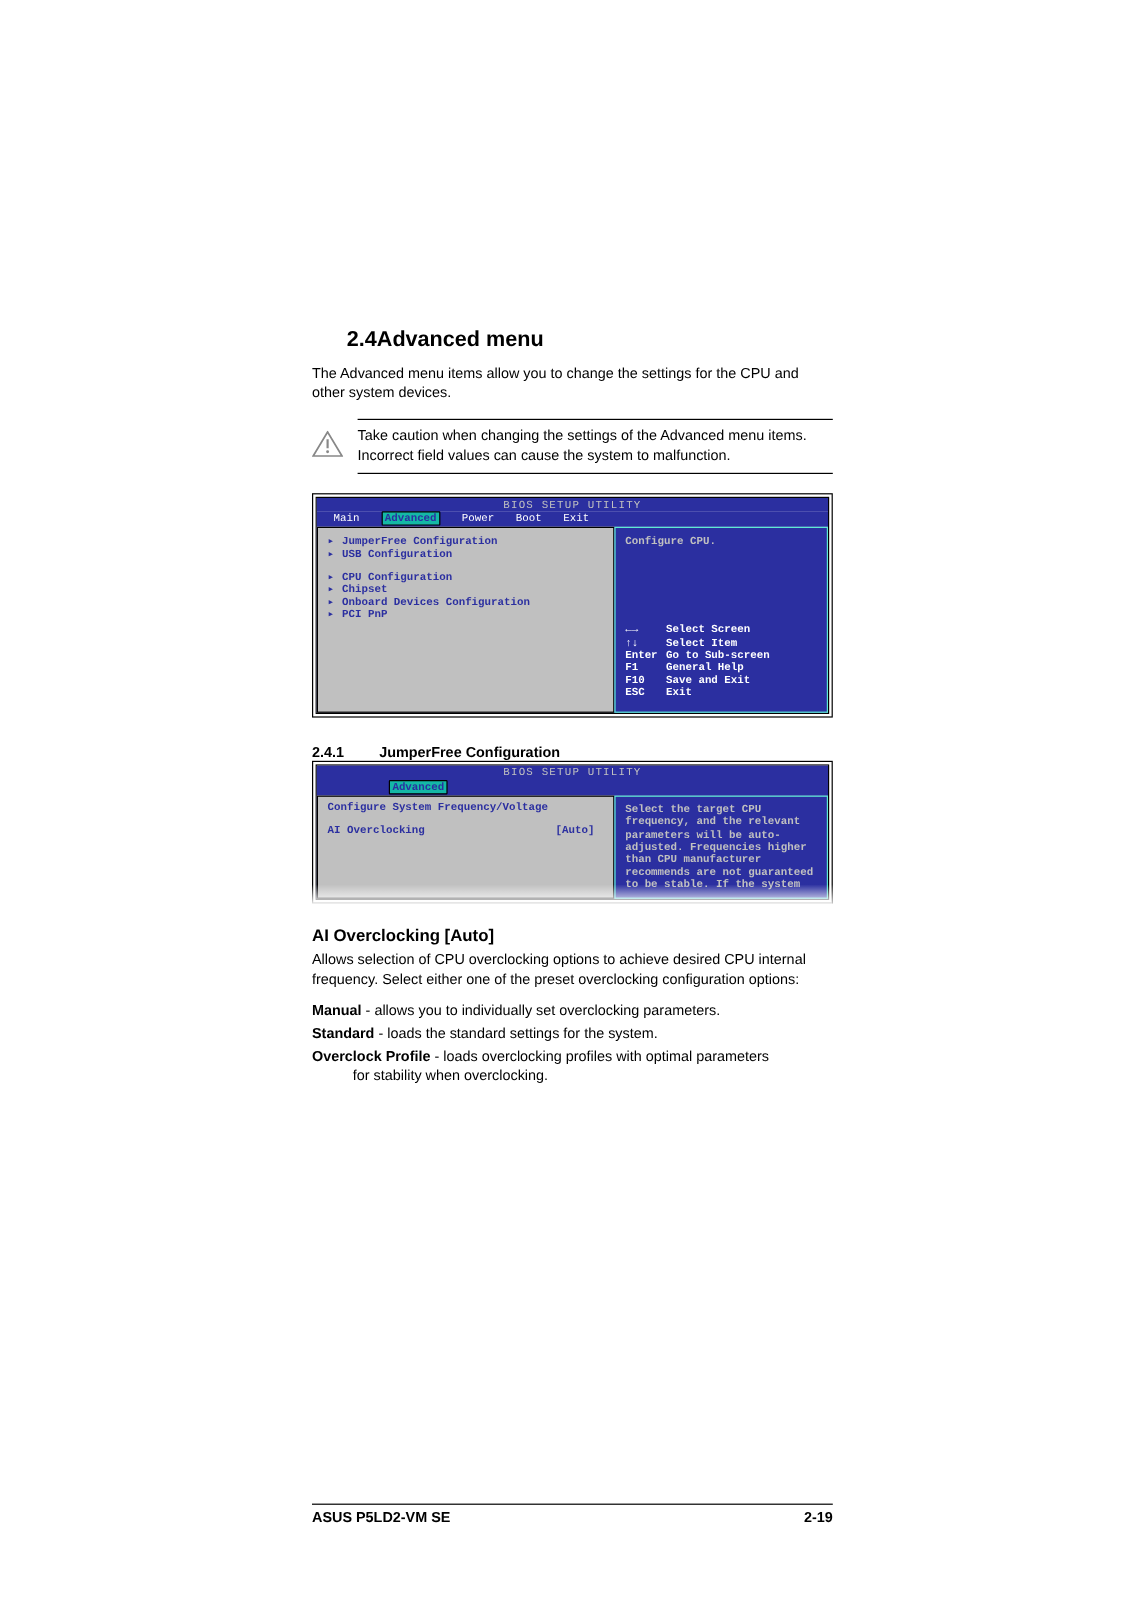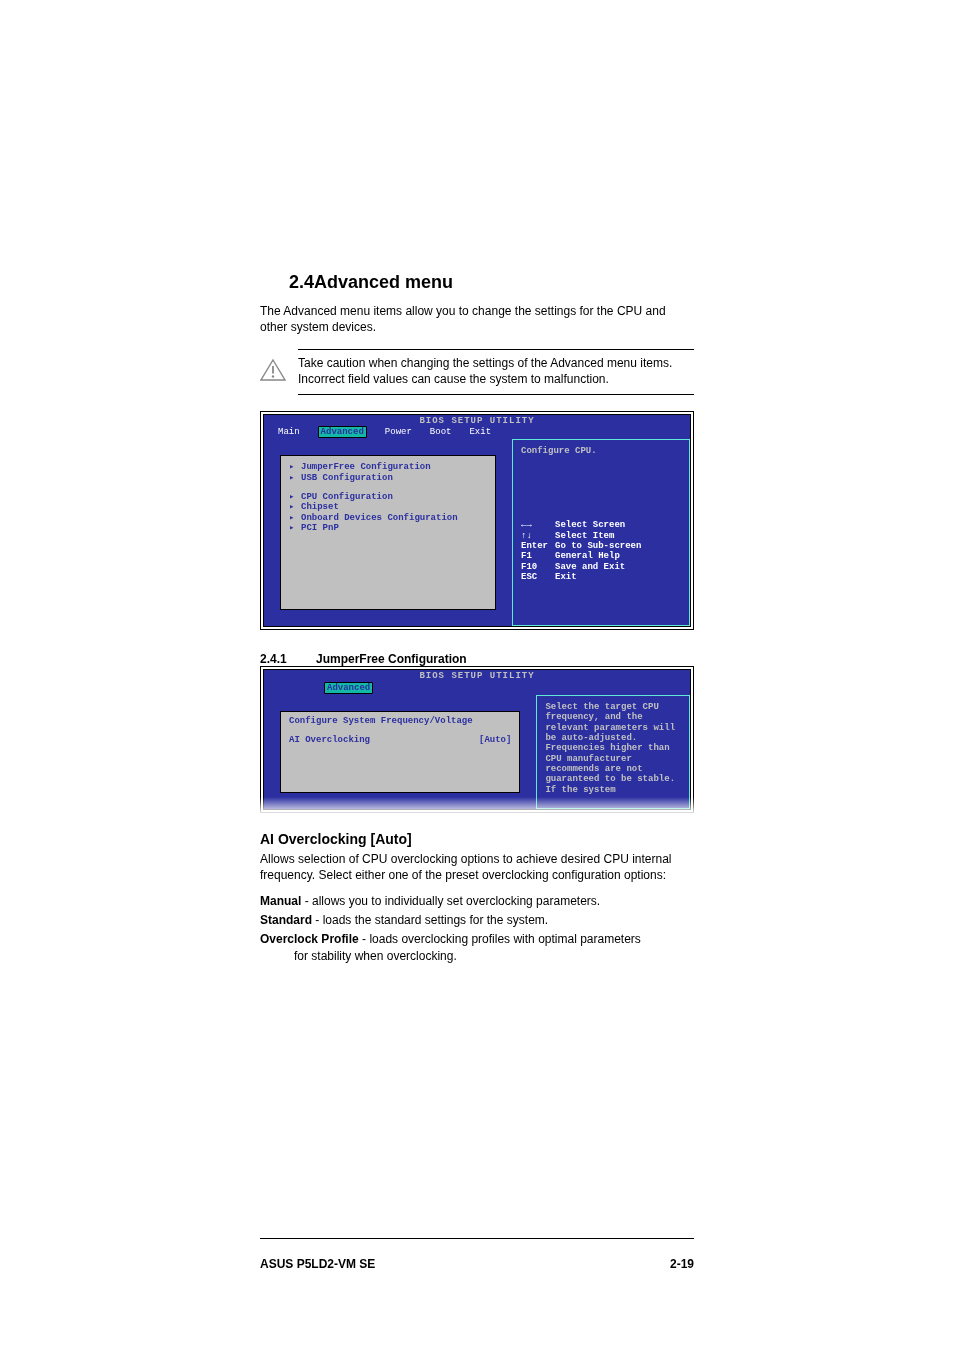--- a/index.html
+++ b/index.html
@@ -51,21 +51,21 @@
     border: 4px double #000;
     font-family: "Courier New", monospace;
     font-size: 9px;
     line-height: 1.15;
     margin: 10px 0 22px 0;
     color: #fff;
   }
   .bios-title {
     background: #2b2fa0;
     text-align: center;
-    font-weight: bold;
+    font-weight: normal;
     letter-spacing: 1px;
     padding: 1px 0 0 0;
     color: #c0c0c0;
   }
   .bios-tabs {
     background: #2b2fa0;
     color: #fff;
     padding: 0 14px 1px 14px;
   }
   .bios-tabs span { display: inline-block; margin-right: 18px; }
@@ -80,21 +80,21 @@
   .bios-body {
     display: flex;
     background: #2b2fa0;
   }
   .bios-left {
     flex: 1;
     background: #c0c0c0;
     color: #2b2fa0;
     border: 1px solid #000;
     padding: 6px 8px;
-    margin: 16px;
+    margin: 0;
     font-weight: bold;
   }
   .bios-left .arrow { color: #2b2fa0; display: inline-block; width: 12px; }
   .bios-left .row { white-space: pre; }
   .bios-right {
     width: 160px;
     background: #2b2fa0;
     color: #fff;
     border: 1px solid #5eead4;
     padding: 6px 8px;
@@ -152,21 +152,21 @@
     line-height: 1.35;
   }
   .option-line .term { font-weight: bold; }
   .option-line .cont { padding-left: 34px; display: block; }
   .footer {
     position: absolute;
     left: 260px;
     right: 260px;
     bottom: 80px;
     border-top: 0.5px solid #000;
-    padding-top: 18px;
+    padding-top: 3px;
     display: flex;
     justify-content: space-between;
     font-weight: bold;
     font-family: Verdana, Arial, sans-serif;
     font-size: 12px;
     gap: 34px;
   }
   .field-row {
     display: flex;
   }

